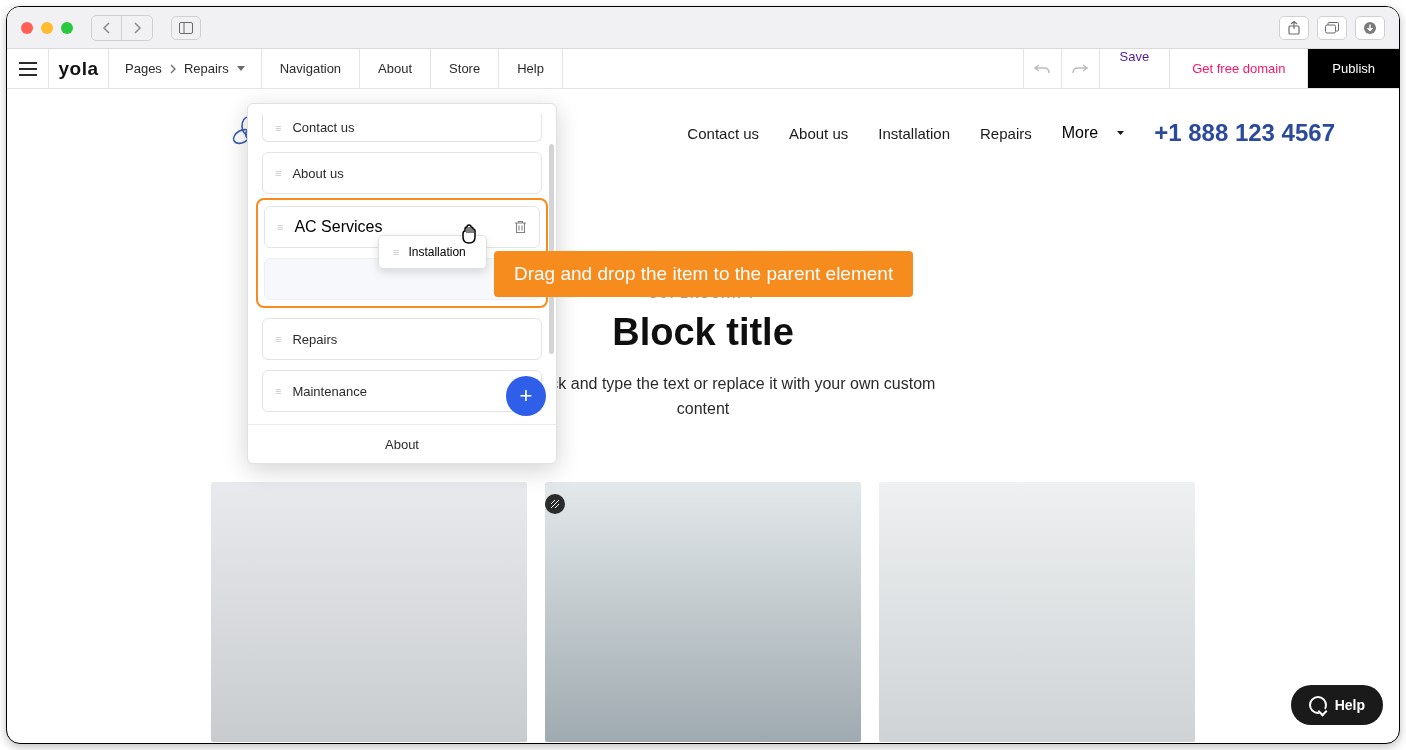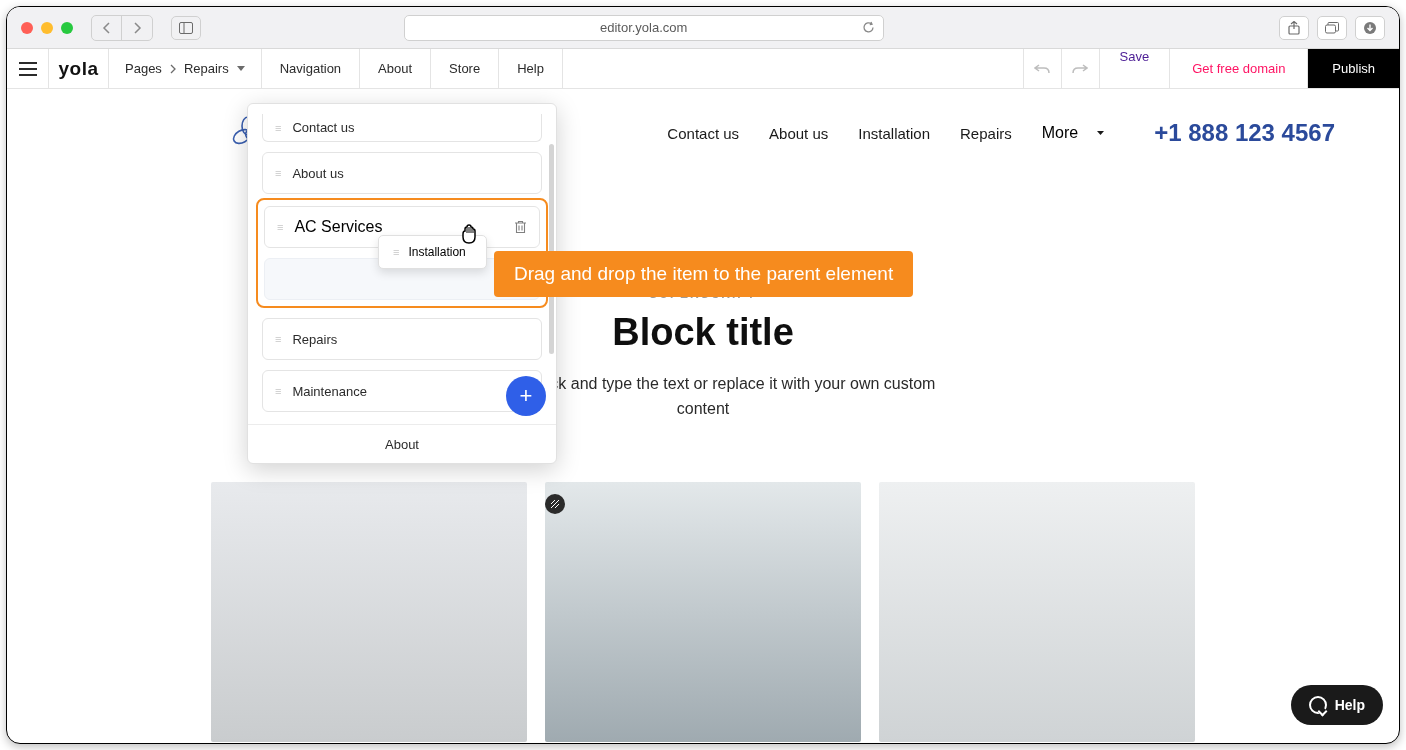--- a/index.html
+++ b/index.html
@@ -36,21 +36,21 @@
 
 
 .canvas { position: relative; height: calc(100% - 82px); overflow:hidden; }
 
 
 .site-header { height: 88px; display:flex; align-items:center; padding: 0 24px; }
 .site-logo { margin-left: 200px; color:#2b4a9b; }
 .site-nav { margin-left: auto; display:flex; gap:30px; align-items:center; padding-right: 40px; }
 .site-nav a { font-size:15px; color:#1a1a1a; text-decoration:none; }
 .site-nav .more { display:flex; gap:19px; align-items:center; }
-.phone { font-size:24px; font-weight:600; color:#2b4a9b; margin-left: 20px; }
+.phone { font-size:24px; font-weight:600; color:#2b4a9b; }
 
 
 .content { text-align:center; padding-top: 110px; }
 .supscript { font-size:12px; letter-spacing:2px; color:#9c9c9c; font-weight:600; }
 .block-title { font-size:38px; font-weight:800; color:#0f0f0f; margin-top:10px; }
 .desc { font-size:16px; color:#2a2a2a; margin-top:18px; line-height:1.55; }
 .images { display:flex; gap:18px; margin-top: 60px; padding: 0 204px; }
 .img-card { flex:1; height: 260px; background:#d8dcdf; border-radius:2px; background-size:cover; }
 .img-card.a { background: linear-gradient(180deg,#e8eaed 0%, #c9ccce 100%); }
 .img-card.b { background: linear-gradient(180deg,#e3e8ea 0%, #9faab0 100%); }
@@ -110,29 +110,20 @@
             <path d="M3 1 L8 6 L3 11" stroke="currentColor" stroke-width="1.5" fill="none"></path>
           </svg>
       </div>
     </div>
     <div class="sidebar-btn">
       <svg width="14" height="12" viewBox="0 0 14 12">
           <rect x="0.5" y="0.5" width="13" height="11" rx="1.5" fill="none" stroke="currentColor"></rect>
           <line x1="5" y1="0.5" x2="5" y2="11.5" stroke="currentColor"></line>
         </svg>
     </div>
-    <div class="addr">
-      <span>editor.yola.com</span>
-      <span class="reload">
-        <svg width="13" height="13" viewBox="0 0 13 13">
-            <path d="M11 6.5 A4.5 4.5 0 1 1 9.5 3" fill="none" stroke="currentColor" stroke-width="1.3"></path>
-            <path d="M9 1 L10 3.2 L7.8 3.6" fill="none" stroke="currentColor" stroke-width="1.3"></path>
-          </svg>
-      </span>
-    </div>
     <div class="chrome-right">
       <div class="chrome-btn">
         <svg width="12" height="14" viewBox="0 0 12 14">
             <path d="M6 1 L6 8 M3 3 L6 0.5 L9 3" stroke="currentColor" fill="none" stroke-width="1.2"></path>
             <rect x="1" y="5" width="10" height="8" rx="1" fill="none" stroke="currentColor" stroke-width="1.2"></rect>
           </svg>
       </div>
       <div class="chrome-btn">
         <svg width="14" height="12" viewBox="0 0 14 12">
             <rect x="0.5" y="3" width="10" height="8" rx="1.5" fill="none" stroke="currentColor"></rect>

